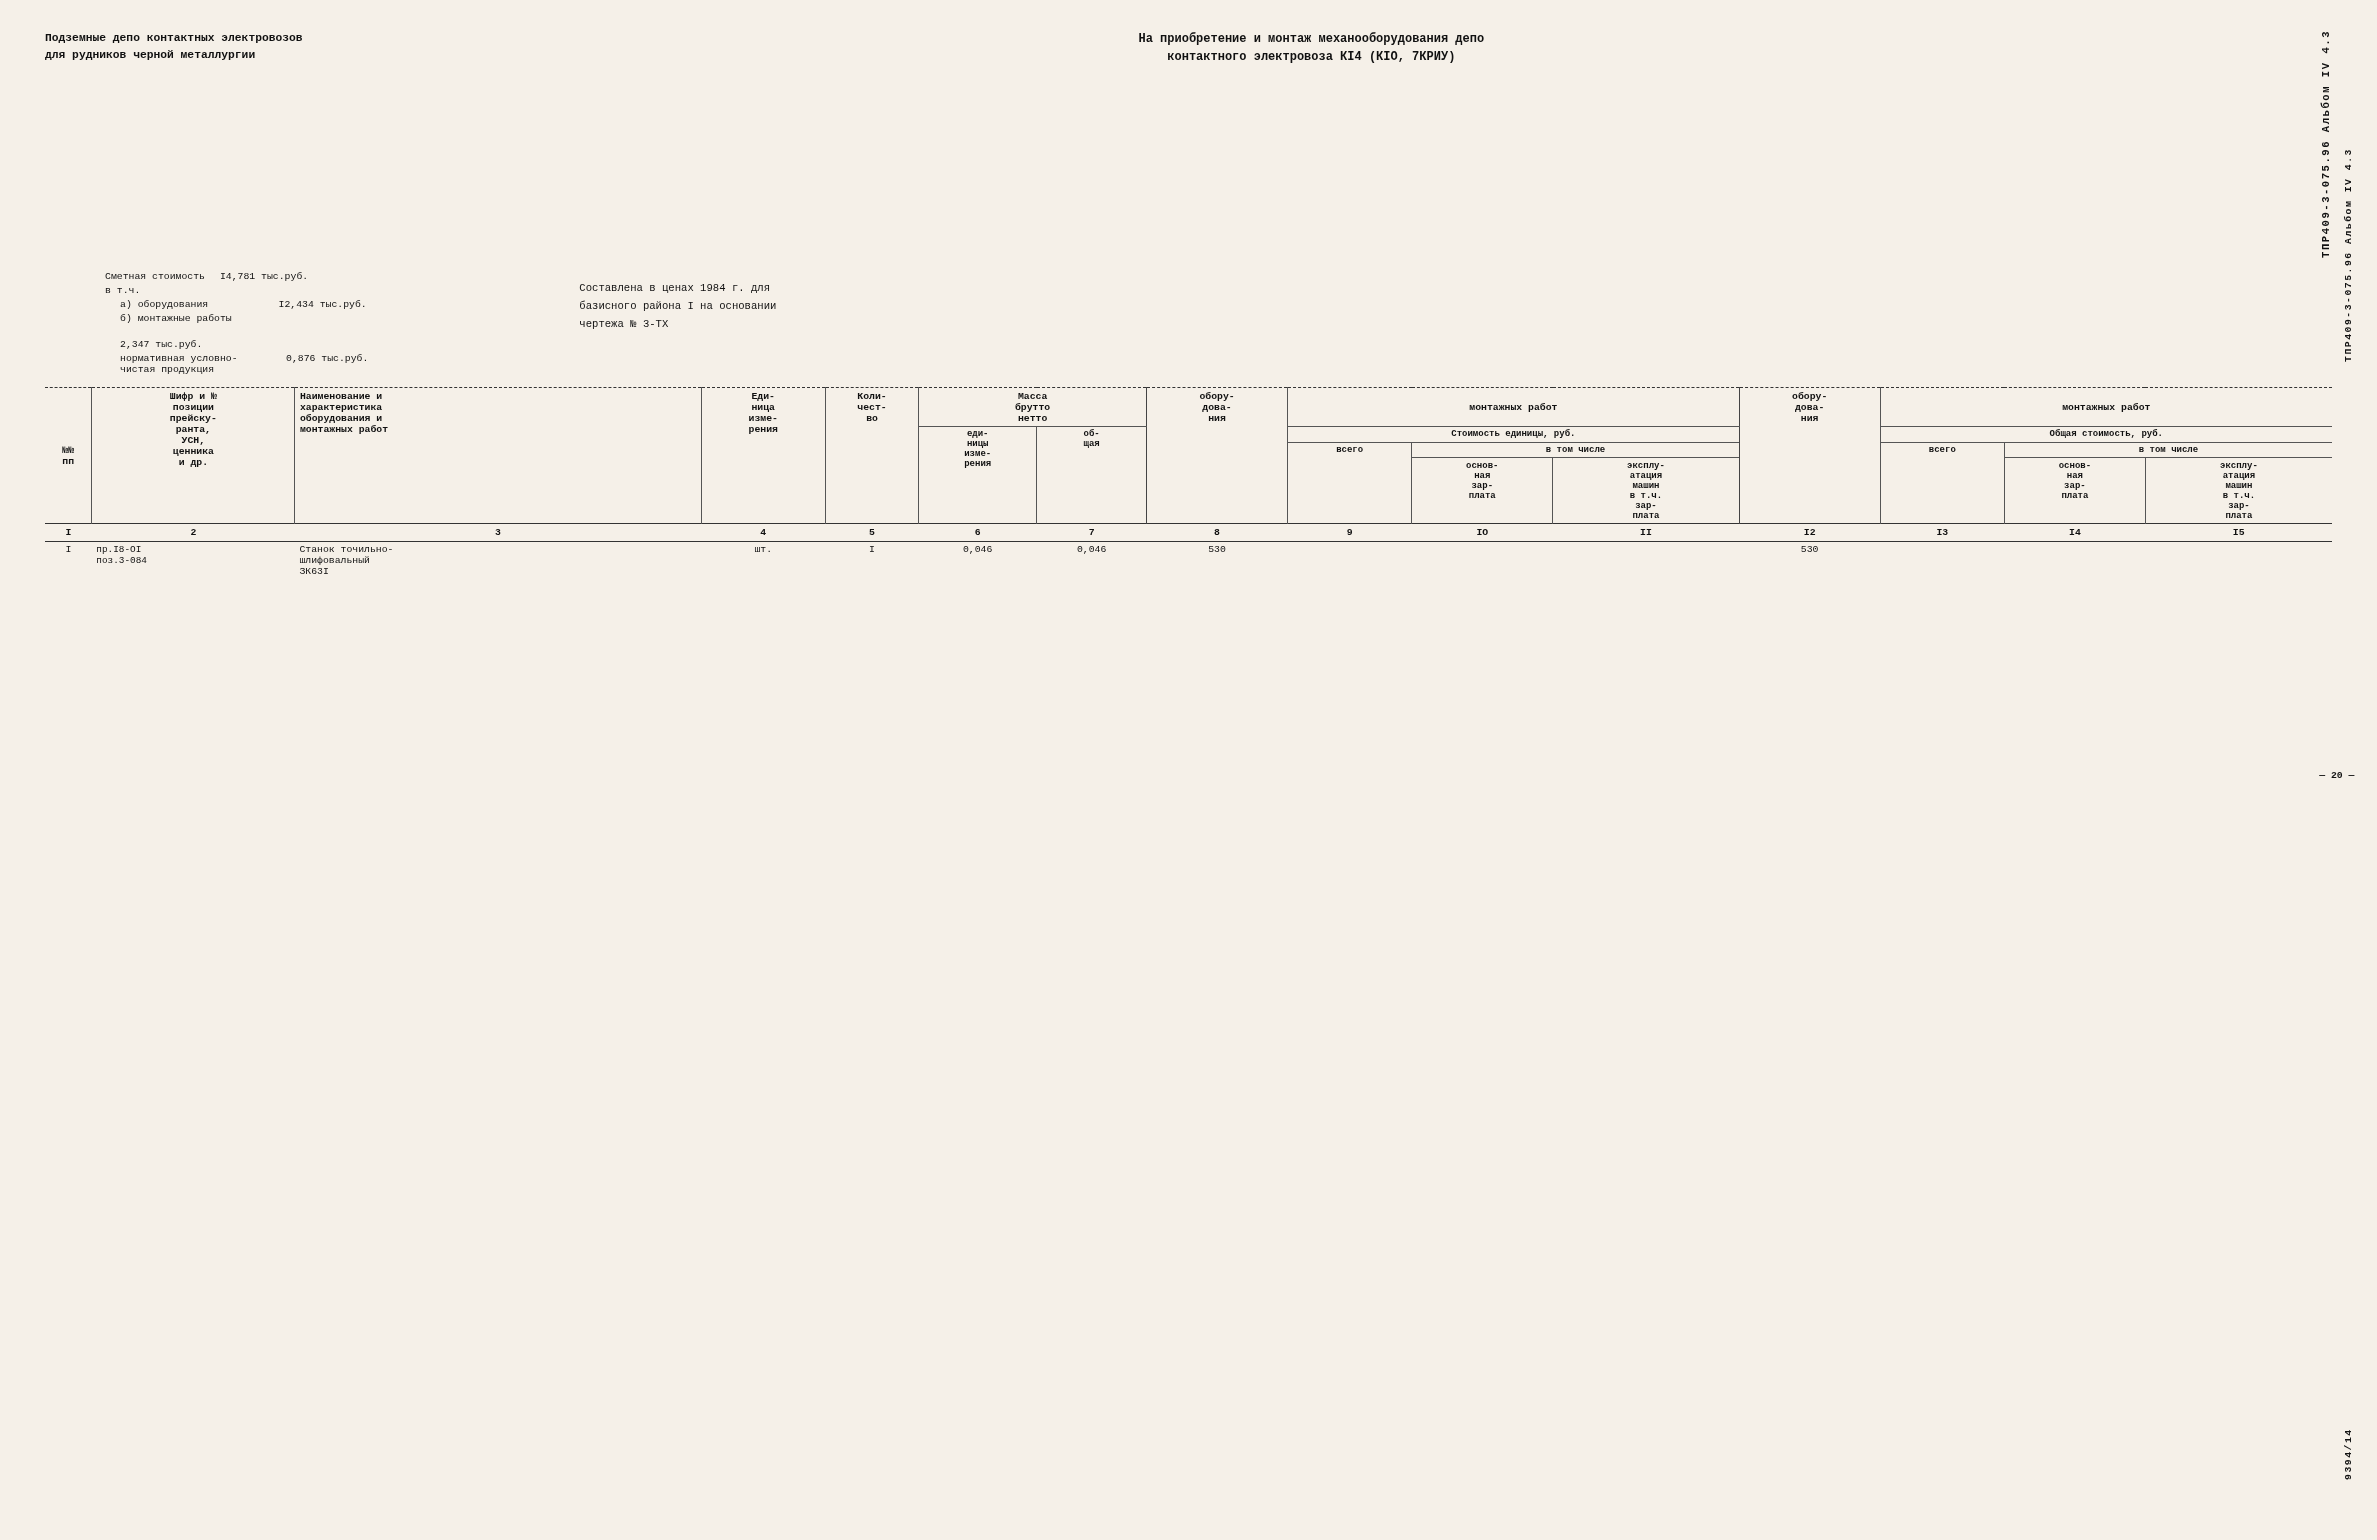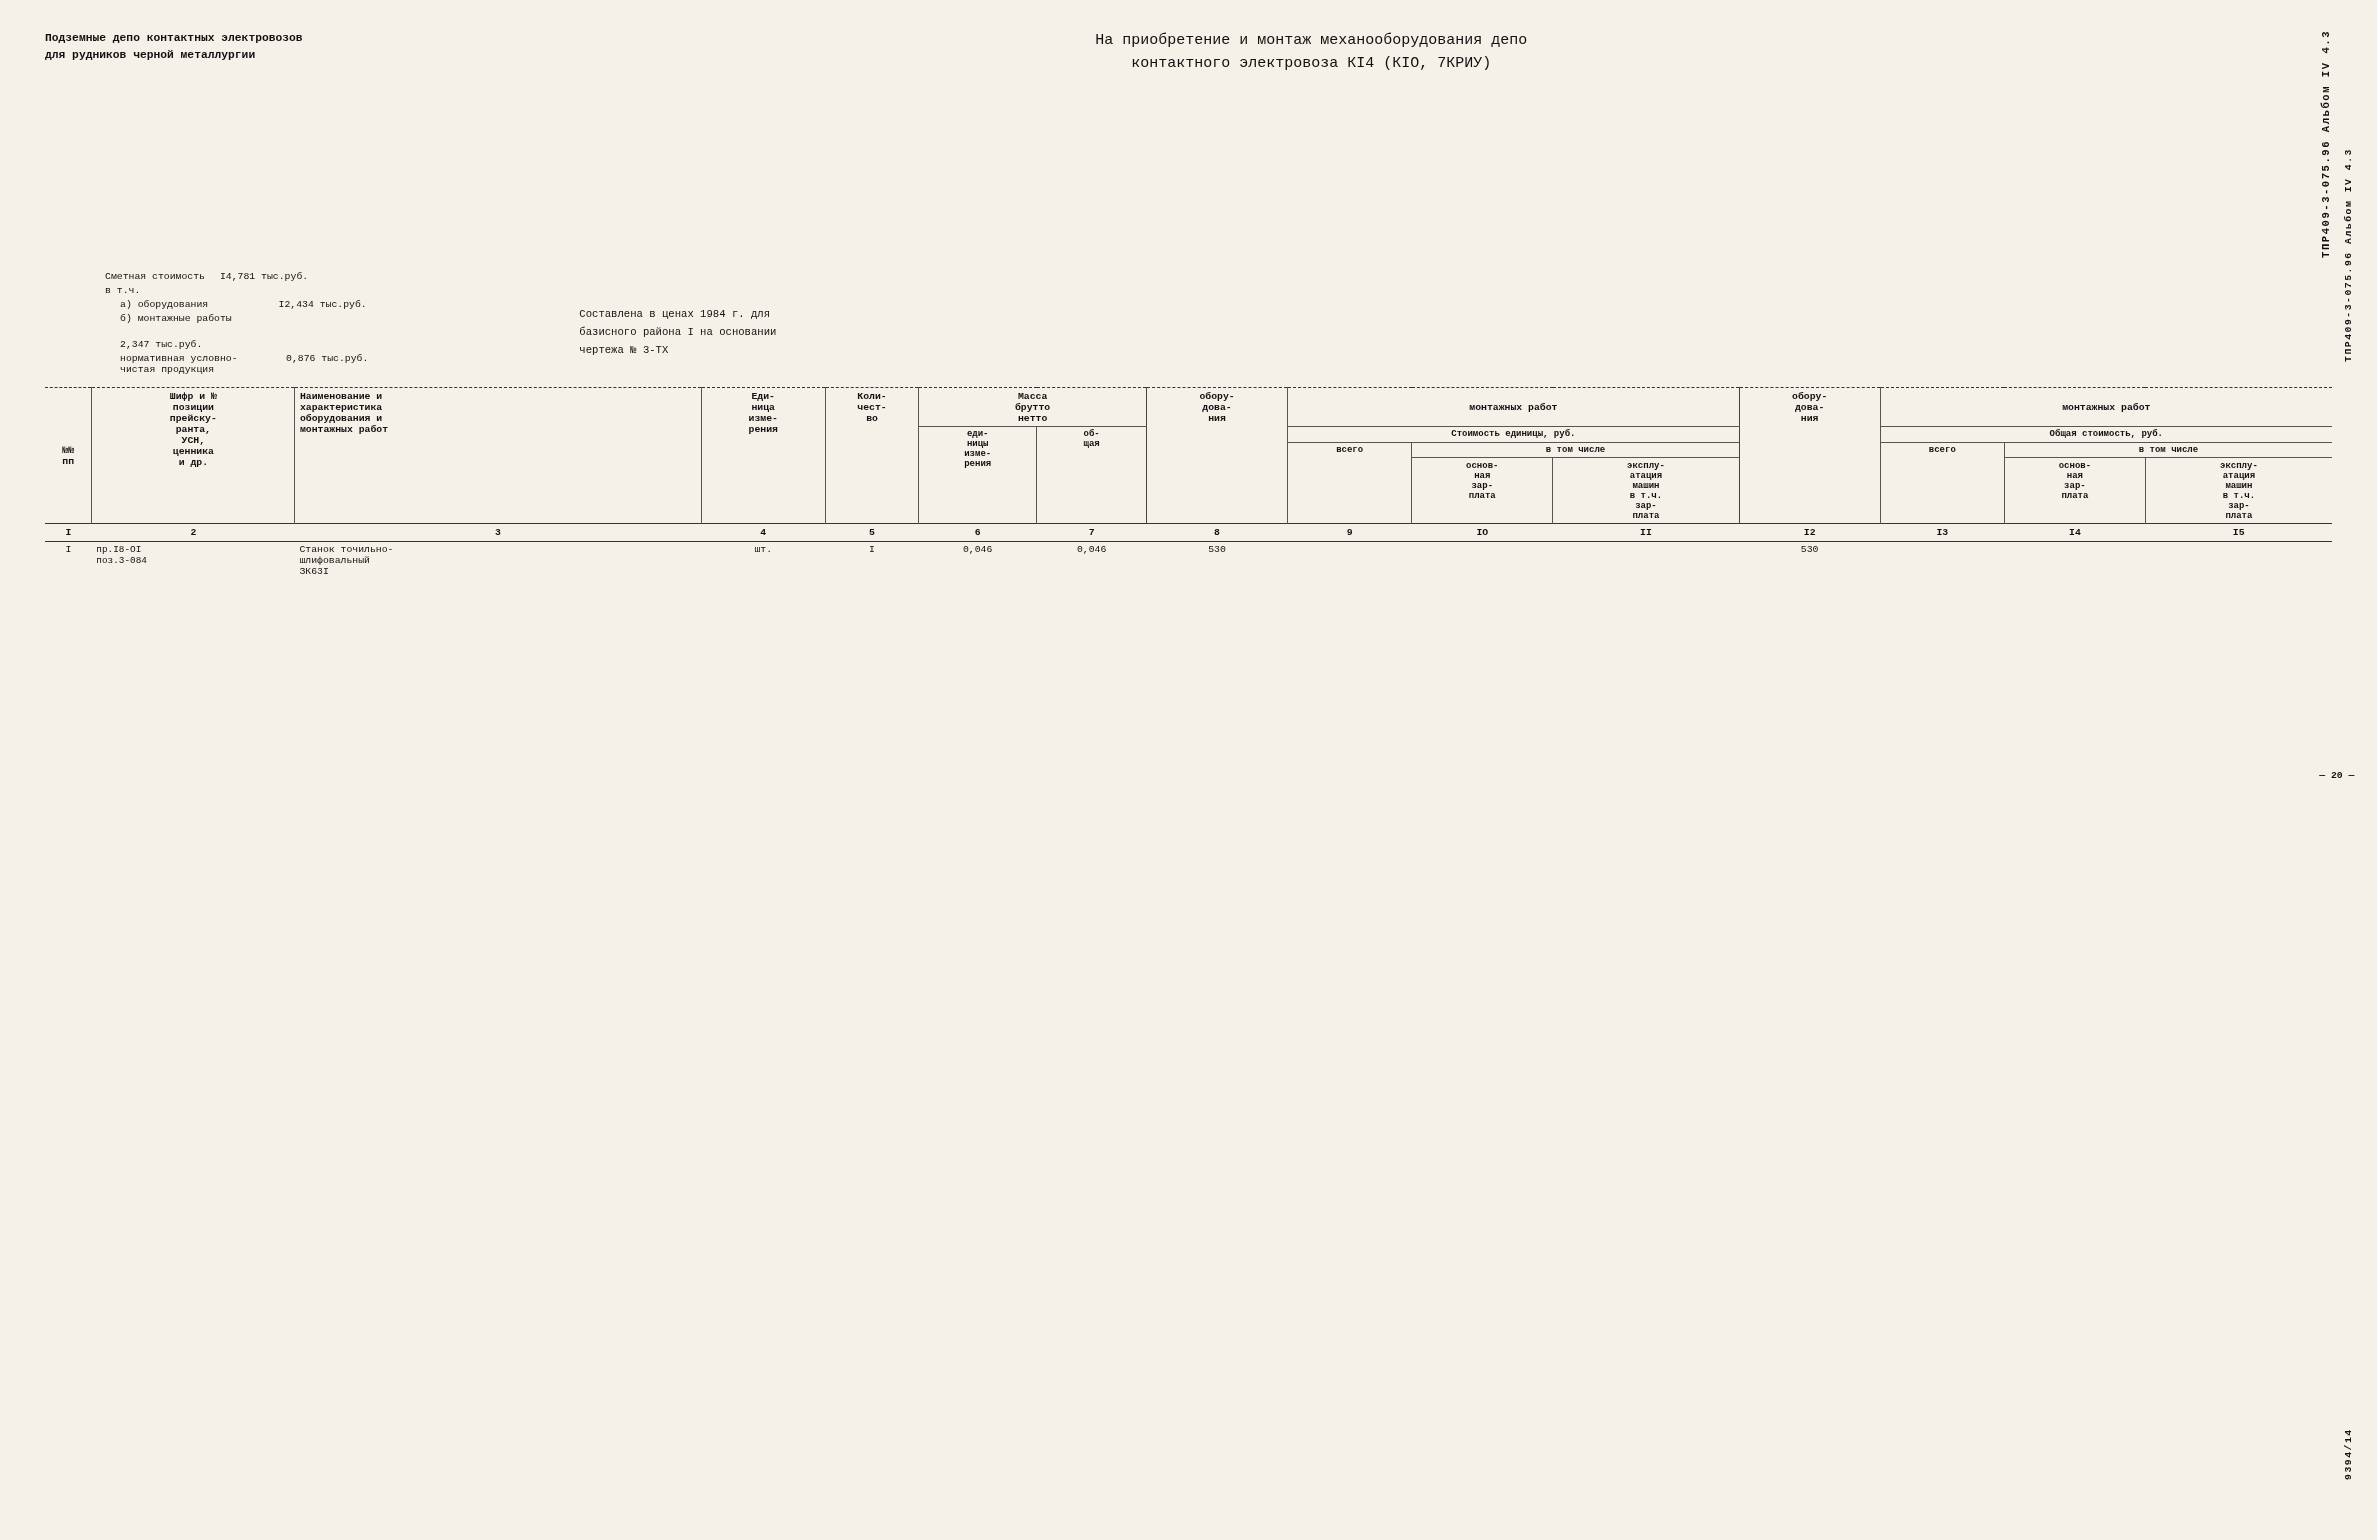--- a/index.html
+++ b/index.html
@@ -30,22 +30,22 @@
       flex: 1;
       padding: 0 30px;
     }
     .center-title .main-title {
       font-size: 15px;
       font-weight: bold;
       letter-spacing: 0.8px;
       margin-bottom: 7.5px;
     }
     .center-title .sub-title {
-      font-size: 15px;
-      font-weight: normal;
+      font-size: 12px;
+      font-weight: bold;
       line-height: 1.5;
     }
     .right-label {
       writing-mode: vertical-rl;
       text-orientation: mixed;
       font-size: 9.8px;
       font-weight: bold;
       white-space: nowrap;
       transform: rotate(180deg);
       align-self: stretch;
@@ -150,21 +150,21 @@
       </div>
       <div class="cost-row" style="display:flex; gap:15px; margin-bottom:3px; margin-left:15px;flex-direction:column;">
         <span style="min-width:151px;">б) монтажные работы</span>
         <span>2,347 тыс.руб.</span>
       </div>
       <div class="cost-row" style="display:flex; gap:15px; margin-left:15px;">
         <span style="min-width:151px;">нормативная условно-<br>чистая продукция</span>
         <span>0,876 тыс.руб.</span>
       </div>
     </div>
-    <div class="desc-block" style="margin-left:211px; margin-top:34px;">
+    <div class="desc-block" style="margin-left:211px; margin-top:8px;">
       <div>Составлена в ценах 1984 г. для</div>
       <div>базисного района I на основании</div>
       <div>чертежа № 3-ТХ</div>
     </div>
   </div>
 
   <div style="margin-top: 12px;">
     <table class="table-wrapper">
 
       <thead>

